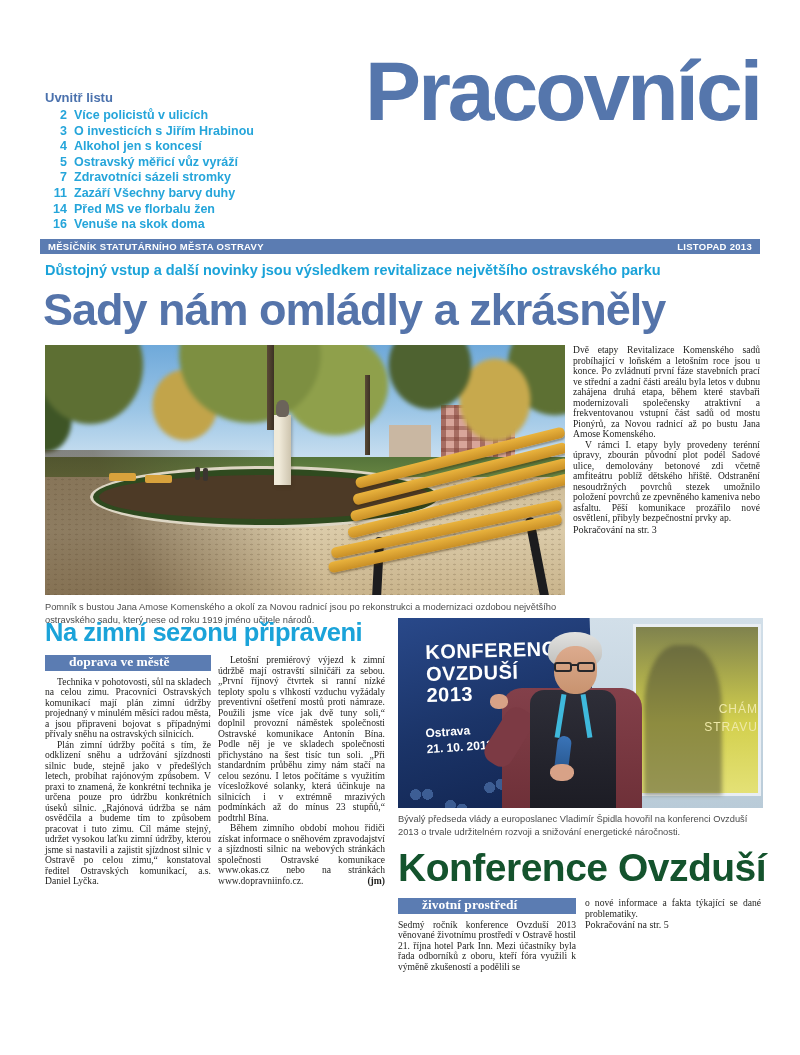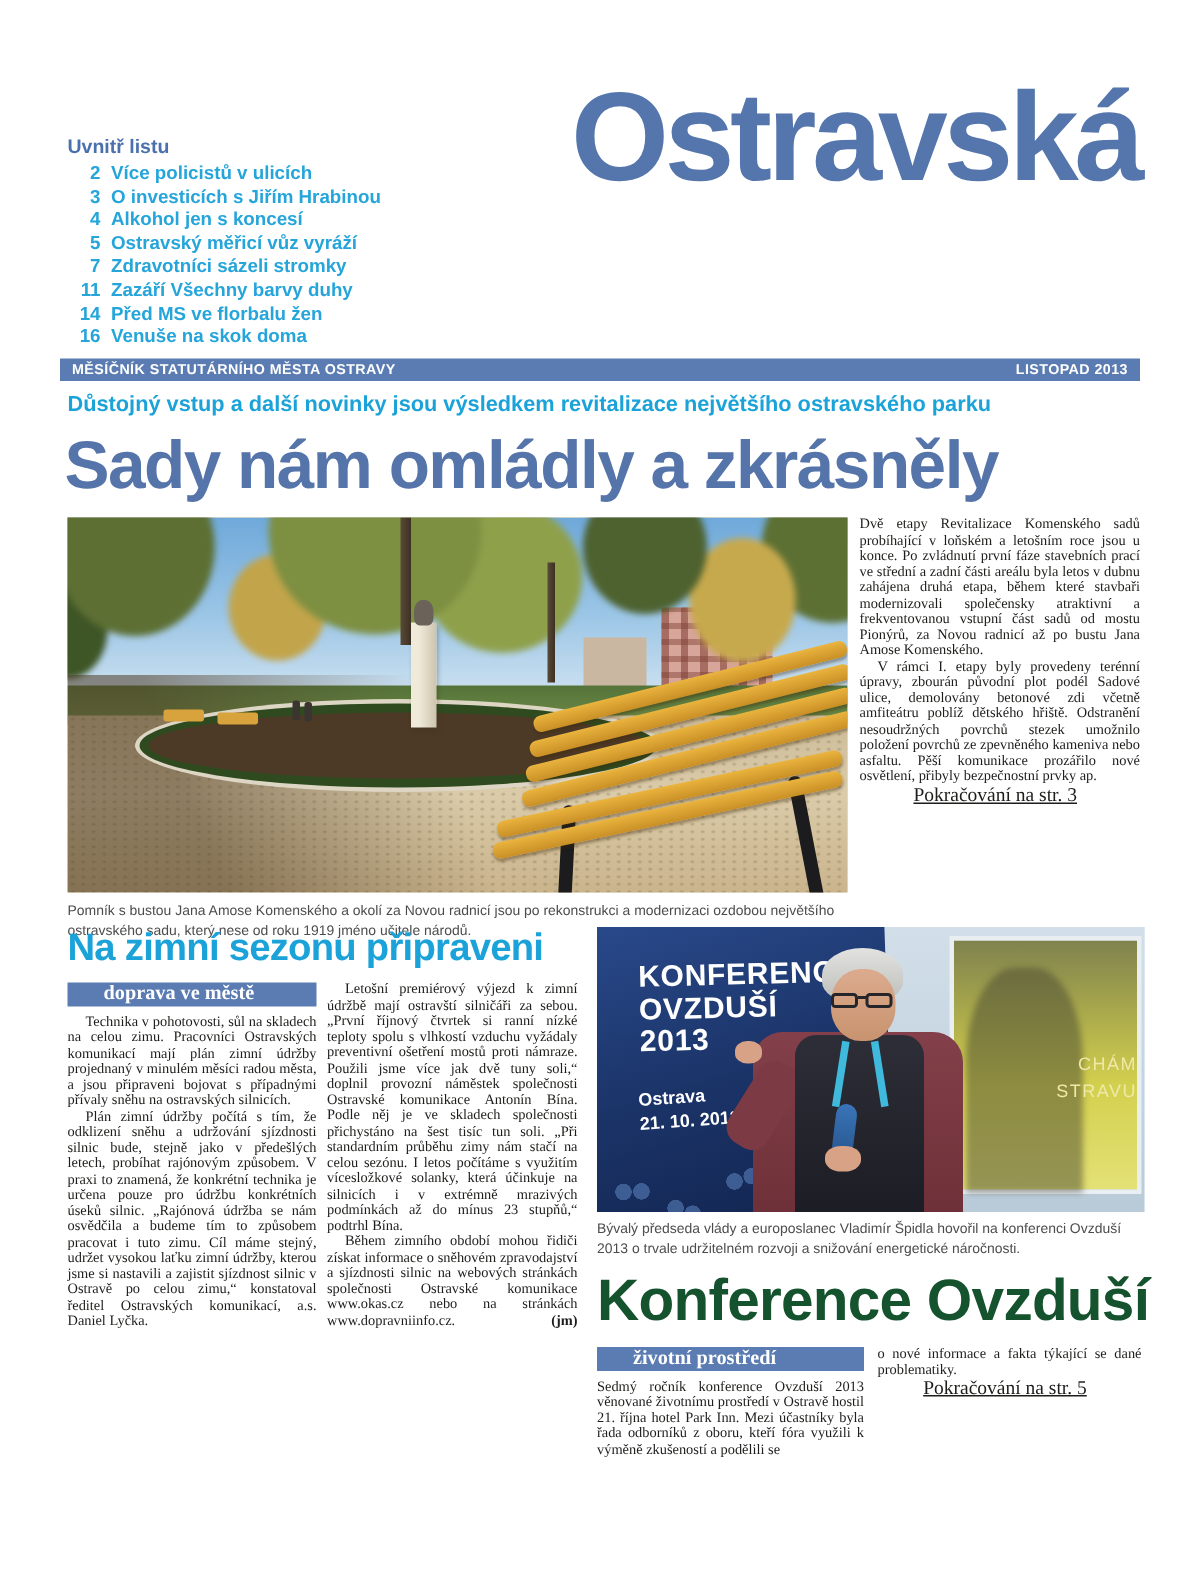--- a/index.html
+++ b/index.html
@@ -24,22 +24,22 @@
   
   .kicker { position:absolute; left:45px; top:262px; font-size:14.5px; font-weight:bold; color:#1ba3d9; }
   .headline { position:absolute; left:43px; top:284px; font-size:45px; font-weight:bold;
     letter-spacing:-1px; color:#5574aa; white-space:nowrap; }
   .lead-row { position:absolute; left:45px; top:345px; width:715px; display:flex; }
   .photo-park { position:relative; width:520px; height:250px; flex:0 0 auto; overflow:hidden; background:#cdbb97; }
   .lead-col { width:187px; margin-left:8px; }
   .serif { font-family:"Liberation Serif", serif; font-size:9.6px; line-height:10.5px;
     text-align:justify; color:#1d1d1b; }
   .serif p.indent { text-indent:12px; }
-  .cont-line { font-family:"Liberation Serif", serif; font-size:13px; line-height:12px;
-    text-align:center; padding-right:6px;text-decoration:underline; }
+  .cont-line { font-family:"Liberation Serif", serif; font-size:10px; line-height:12px;
+    text-align:left; padding-right:6px; }
   .caption { position:absolute; left:45px; top:601px; width:535px; font-size:9.3px;
     line-height:12.5px; color:#4c4c4c; }
   
   .lower { position:absolute; left:45px; top:618px; width:718px; display:flex; }
   .winter { width:340px; flex:0 0 auto; }
   .sec-head-cyan { font-size:25.5px; font-weight:bold; color:#1ba3d9; letter-spacing:-0.5px;
     white-space:nowrap; margin-bottom:8px; }
   .badge { display:block; background:#5b7cb2; color:#ffffff; font-size:13.5px; font-weight:bold;
     padding:2px 8px 3px 24px; margin-bottom:6px; }
   .twocol { display:flex; }
@@ -168,21 +168,21 @@
         <span class="toc-num">14</span>
         <span>Před MS ve florbalu žen</span>
       </div>
     <div class="toc-row">
         <span class="toc-num">16</span>
         <span>Venuše na skok doma</span>
       </div>
   </div>
 
   <div class="masthead">
-    <div>Ostravská</div>
+    <div>Pracovníci</div>
   </div>
 
   <div class="issue-bar">
     <span>MĚSÍČNÍK STATUTÁRNÍHO MĚSTA OSTRAVY</span>
     <span>LISTOPAD 2013</span>
   </div>
 
   <div class="kicker">Důstojný vstup a další novinky jsou výsledkem revitalizace největšího ostravského parku</div>
   <div class="headline">Sady nám omládly a zkrásněly</div>
 

